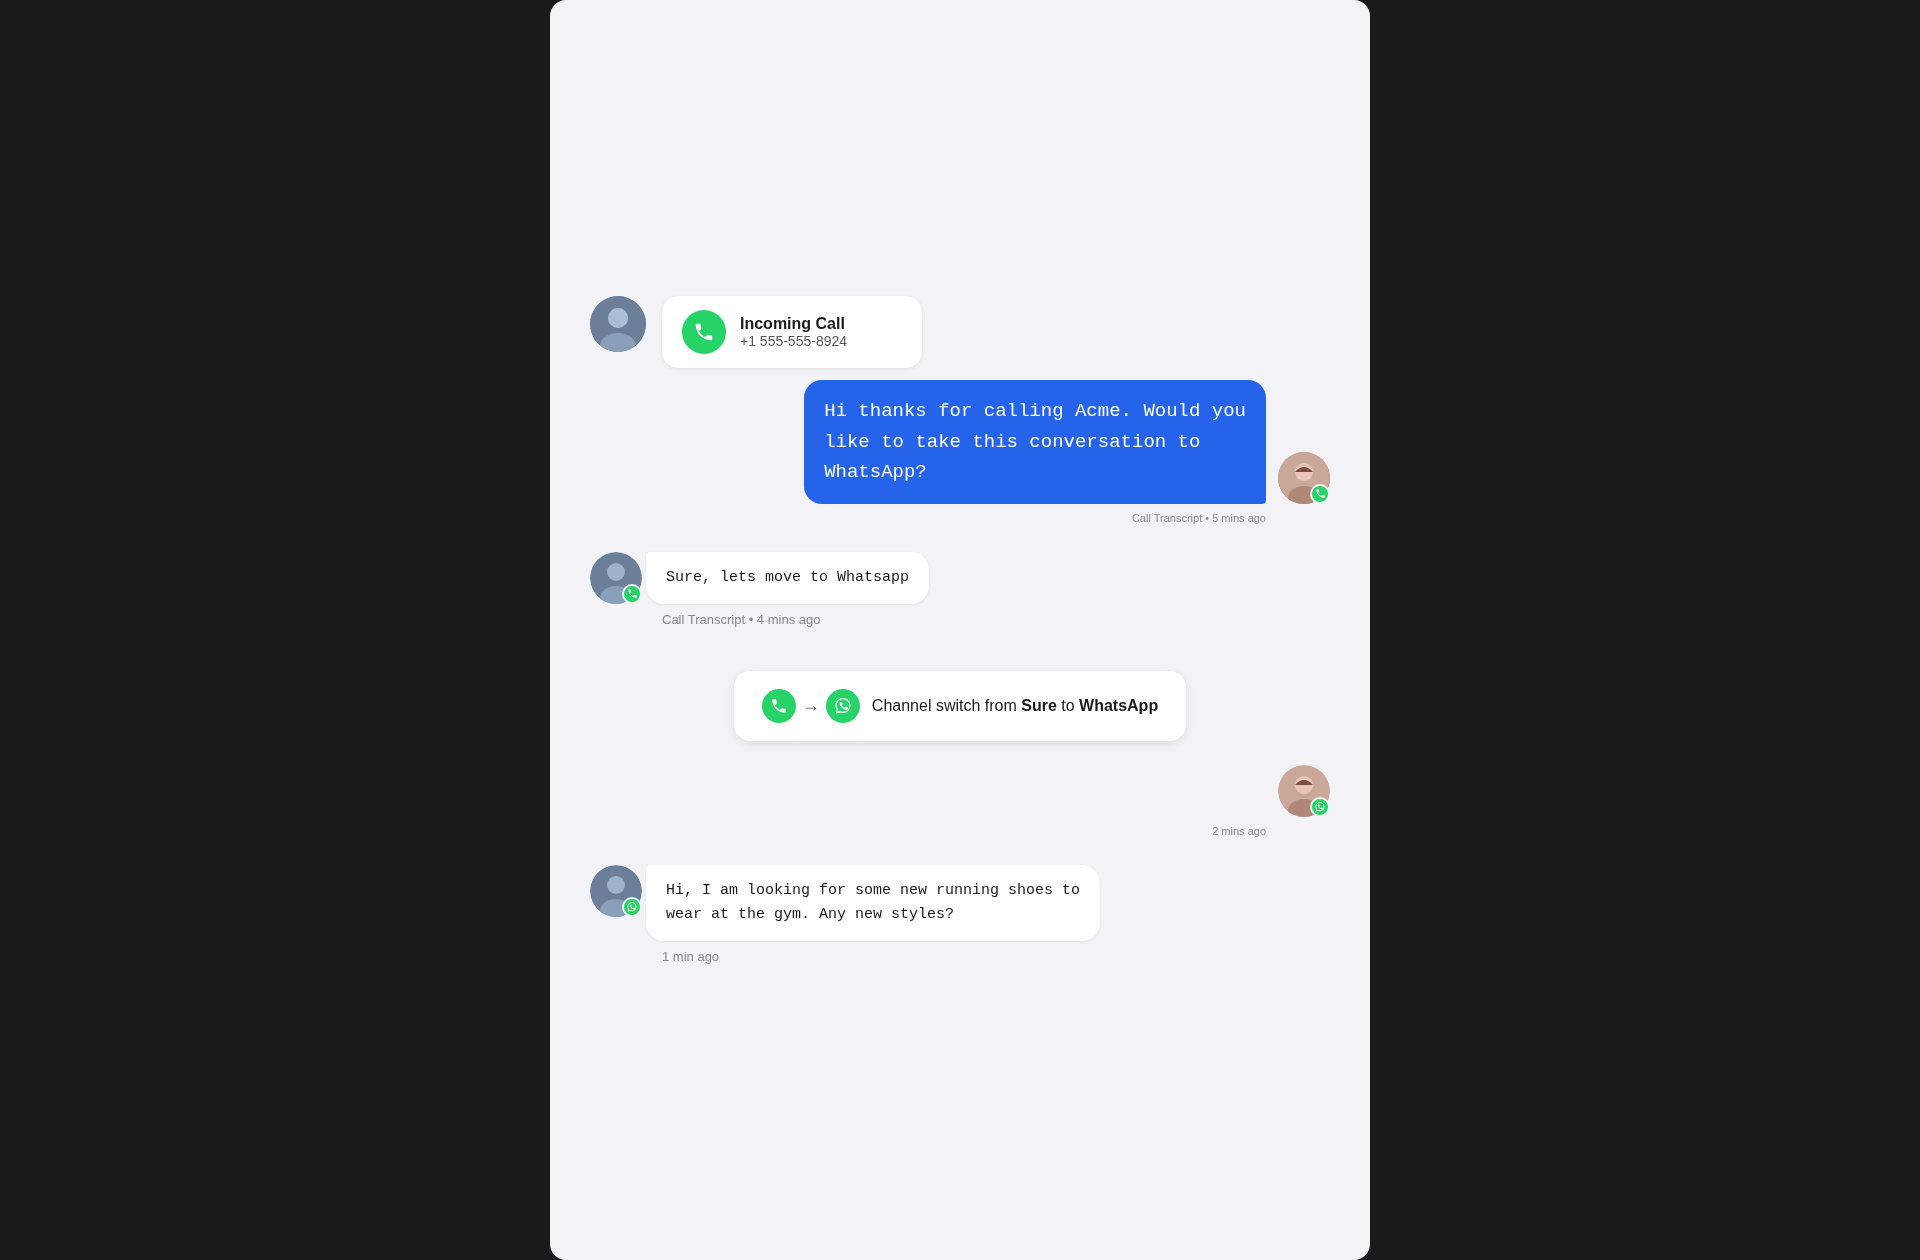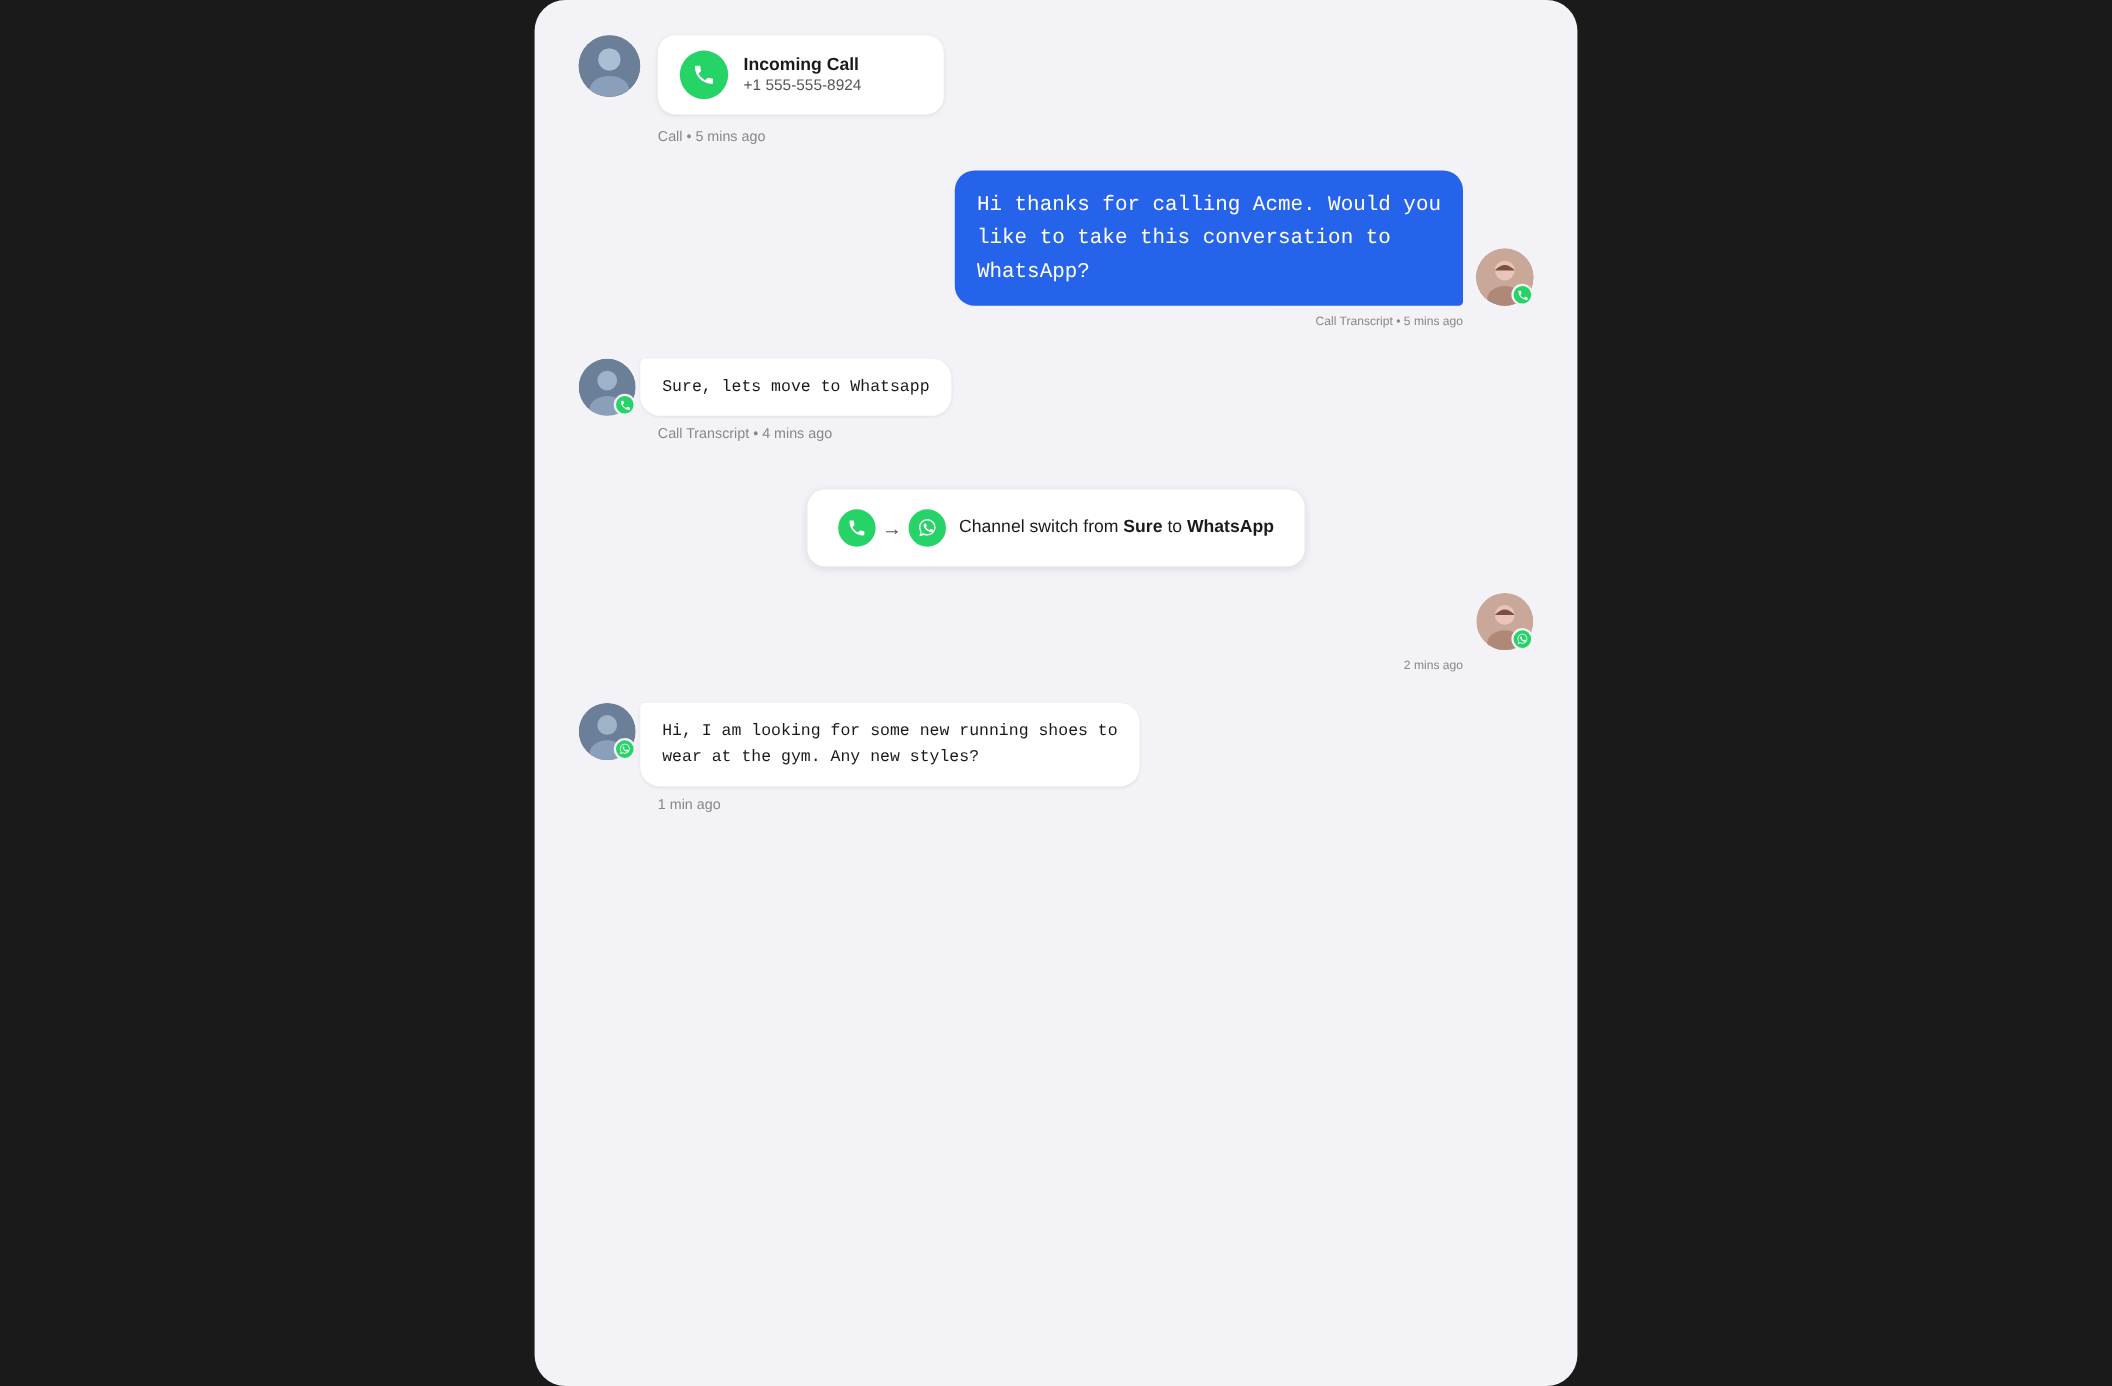--- a/index.html
+++ b/index.html
@@ -9,28 +9,29 @@
       display: flex;
       justify-content: center;
       align-items: flex-start;
       min-height: 100vh;
       font-family: -apple-system, BlinkMacSystemFont, 'Segoe UI', sans-serif;
       padding: 0;
     }
 
     .chat-container {
       background: #f2f2f7;
-      width: 948px;
+      width: 820px;
       min-height: 1260px;
-      border-radius: 28px;
+      border-radius: 16px;
       padding: 32px 40px;
       margin: 0 auto;
       display: flex;
       flex-direction: column;
       gap: 0;
+      justify-content: center;
     }
 
     
     .incoming-call-row {
       display: flex;
       align-items: flex-start;
       gap: 16px;
       margin-bottom: 12px;
     }
 
@@ -257,21 +258,20 @@
           <path d="M6.6 10.8c1.4 2.8 3.8 5.1 6.6 6.6l2.2-2.2c.3-.3.7-.4 1-.2 1.1.4 2.3.6 3.6.6.6 0 1 .4 1 1V20c0 .6-.4 1-1 1-9.4 0-17-7.6-17-17 0-.6.4-1 1-1h3.5c.6 0 1 .4 1 1 0 1.3.2 2.5.6 3.6.1.3 0 .7-.2 1L6.6 10.8z"></path>
         </svg>
       </div>
       <div>
         <div class="call-info-title">Incoming Call</div>
         <div class="call-info-number">+1 555-555-8924</div>
       </div>
     </div>
   </div>
 
-  <div class="timestamp-left">Call • 5 mins ago</div>
 
   <div class="outgoing-row">
     <div class="bubble-outgoing">
       Hi thanks for calling Acme. Would you<br>like to take this conversation to<br>WhatsApp?
     </div>
     <div class="outgoing-avatar-wrap">
       <div class="outgoing-avatar avatar-female-img" style="width:52px;height:52px;border-radius:50%;overflow:hidden;">
         <svg viewBox="0 0 52 52" width="52" height="52" xmlns="http://www.w3.org/2000/svg">
           <circle cx="26" cy="26" r="26" fill="#c9a89a"></circle>
           <circle cx="26" cy="20" r="9" fill="#e8c5b8"></circle>

